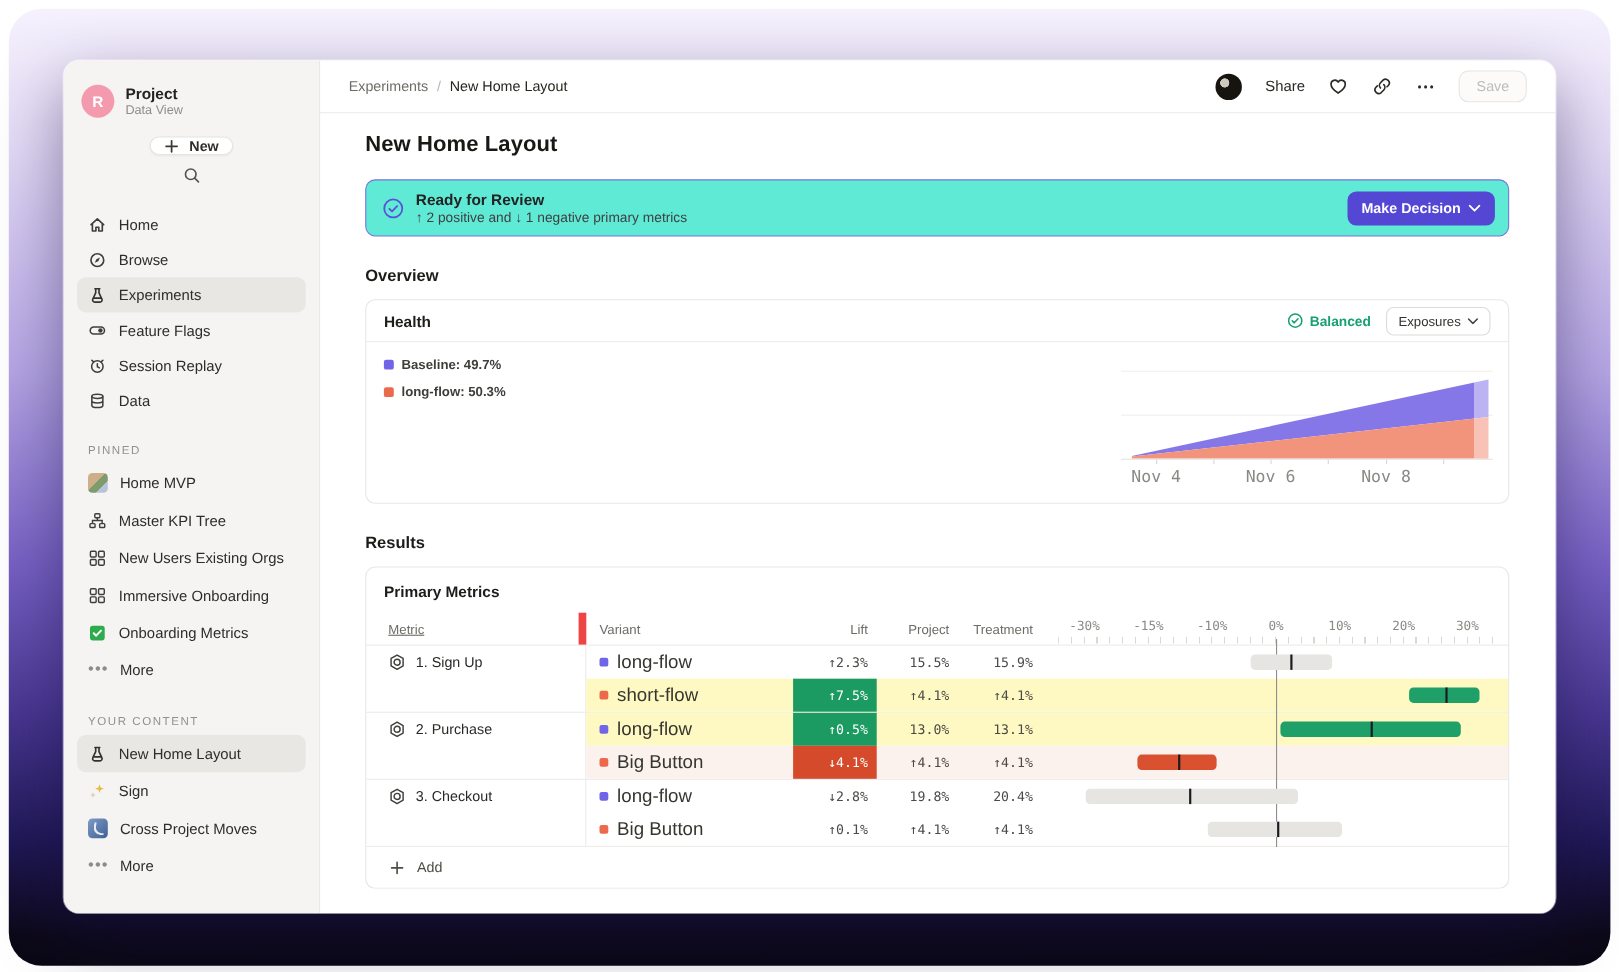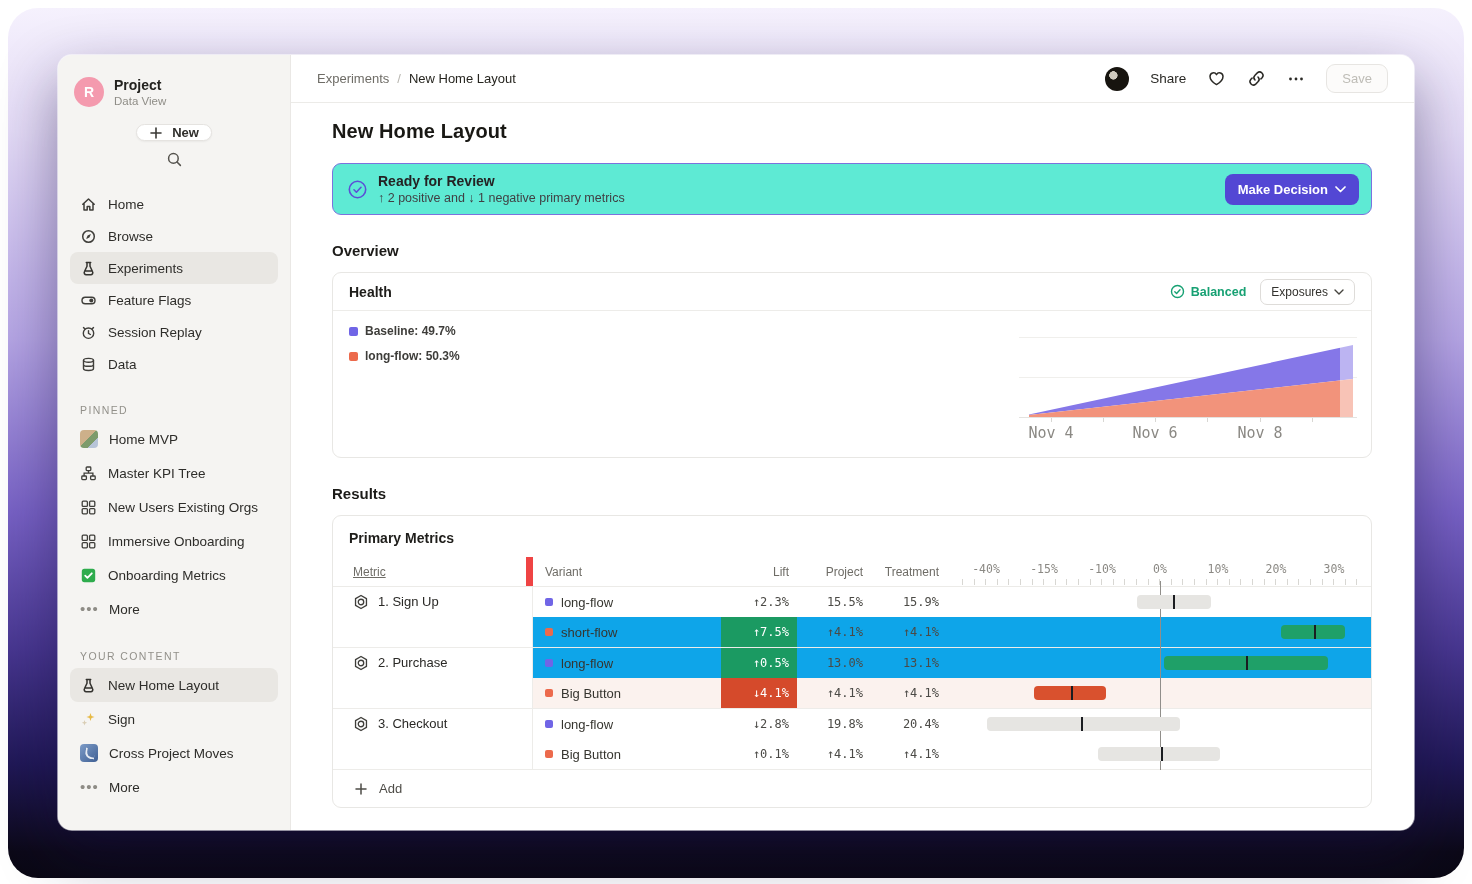--- a/index.html
+++ b/index.html
@@ -93,23 +93,23 @@
   .axis-label:nth-child(4){left:207px}.axis-label:nth-child(5){left:265px}.axis-label:nth-child(6){left:323px}.axis-label:nth-child(7){left:381px}
   .minor-ticks { position:absolute; left:9px; right:5px; bottom:1px; height:6px;
     background-image:repeating-linear-gradient(90deg,#D8D7D3 0 1px,transparent 1px 11.6px); }
   .rows-wrap { position:relative; }
   .zero-line { position:absolute; left:827px; top:-6px; bottom:0; width:1px; background:#908E8A; z-index:1; }
   .group { display:flex; border-bottom:1px solid #EDECE9; }
   .g-metric { width:200px; padding:7px 0 0 20px; border-right:1px solid #EDECE9; display:flex; gap:9px; align-items:flex-start; font-size:13px; color:#2A2926; }
   .g-metric .icon { margin-top:0; }
   .g-rows { flex:1; }
   .variant-row { display:flex; height:30px; align-items:stretch; }
-  .tint-green { background:#0ea5e9; }
+  .tint-green { background:#fef9c3; }
   .tint-red { background:#FBF2EE; }
-  .v-cell { width:188px; padding-left:12px; display:flex; align-items:center; gap:8px; font-size:13px; color:#36352F; }
+  .v-cell { width:188px; padding-left:12px; display:flex; align-items:center; gap:8px; font-size:17px; color:#36352F; }
   .dot { width:8px; height:8px; border-radius:2px; flex-shrink:0; }
   .mono { font-family:"DejaVu Sans Mono",monospace; font-size:12px; color:#4B4A46; }
   .lift-cell { width:76px; display:flex; align-items:center; justify-content:flex-end; padding-right:8px; }
   .lift-green { background:#1B9A62; }
   .lift-green, .lift-red { color:#fff !important; }
   .lift-red { background:#D54A2B; }
   .chart-cell { width:416px; margin-left:12px; position:relative; }
   .ci-bar { position:absolute; top:8px; height:14px; border-radius:4px; z-index:2; }
   .bar-gray { background:#E6E5E2; } .bar-green { background:#1FA068; } .bar-red { background:#D9512E; }
   .ci-tick { position:absolute; top:8px; height:14px; width:2px; background:#1B1D21; z-index:3; }
@@ -367,21 +367,21 @@
       <div class="card pm-card">
         <div class="pm-title">Primary Metrics</div>
 
         <div class="tbl-head">
           <div class="col-metric">Metric</div>
           <div class="col-variant">Variant</div>
           <div class="col-lift">Lift</div>
           <div class="col-control">Project</div>
           <div class="col-treat">Treatment</div>
           <div class="col-chart">
-            <span class="axis-label">-40%</span>
+            <span class="axis-label">-30%</span>
               <span class="axis-label">-15%</span>
               <span class="axis-label">-10%</span>
               <span class="axis-label">0%</span>
               <span class="axis-label">10%</span>
               <span class="axis-label">20%</span>
               <span class="axis-label">30%</span>
             <div class="minor-ticks"></div>
           </div>
         </div>
 

